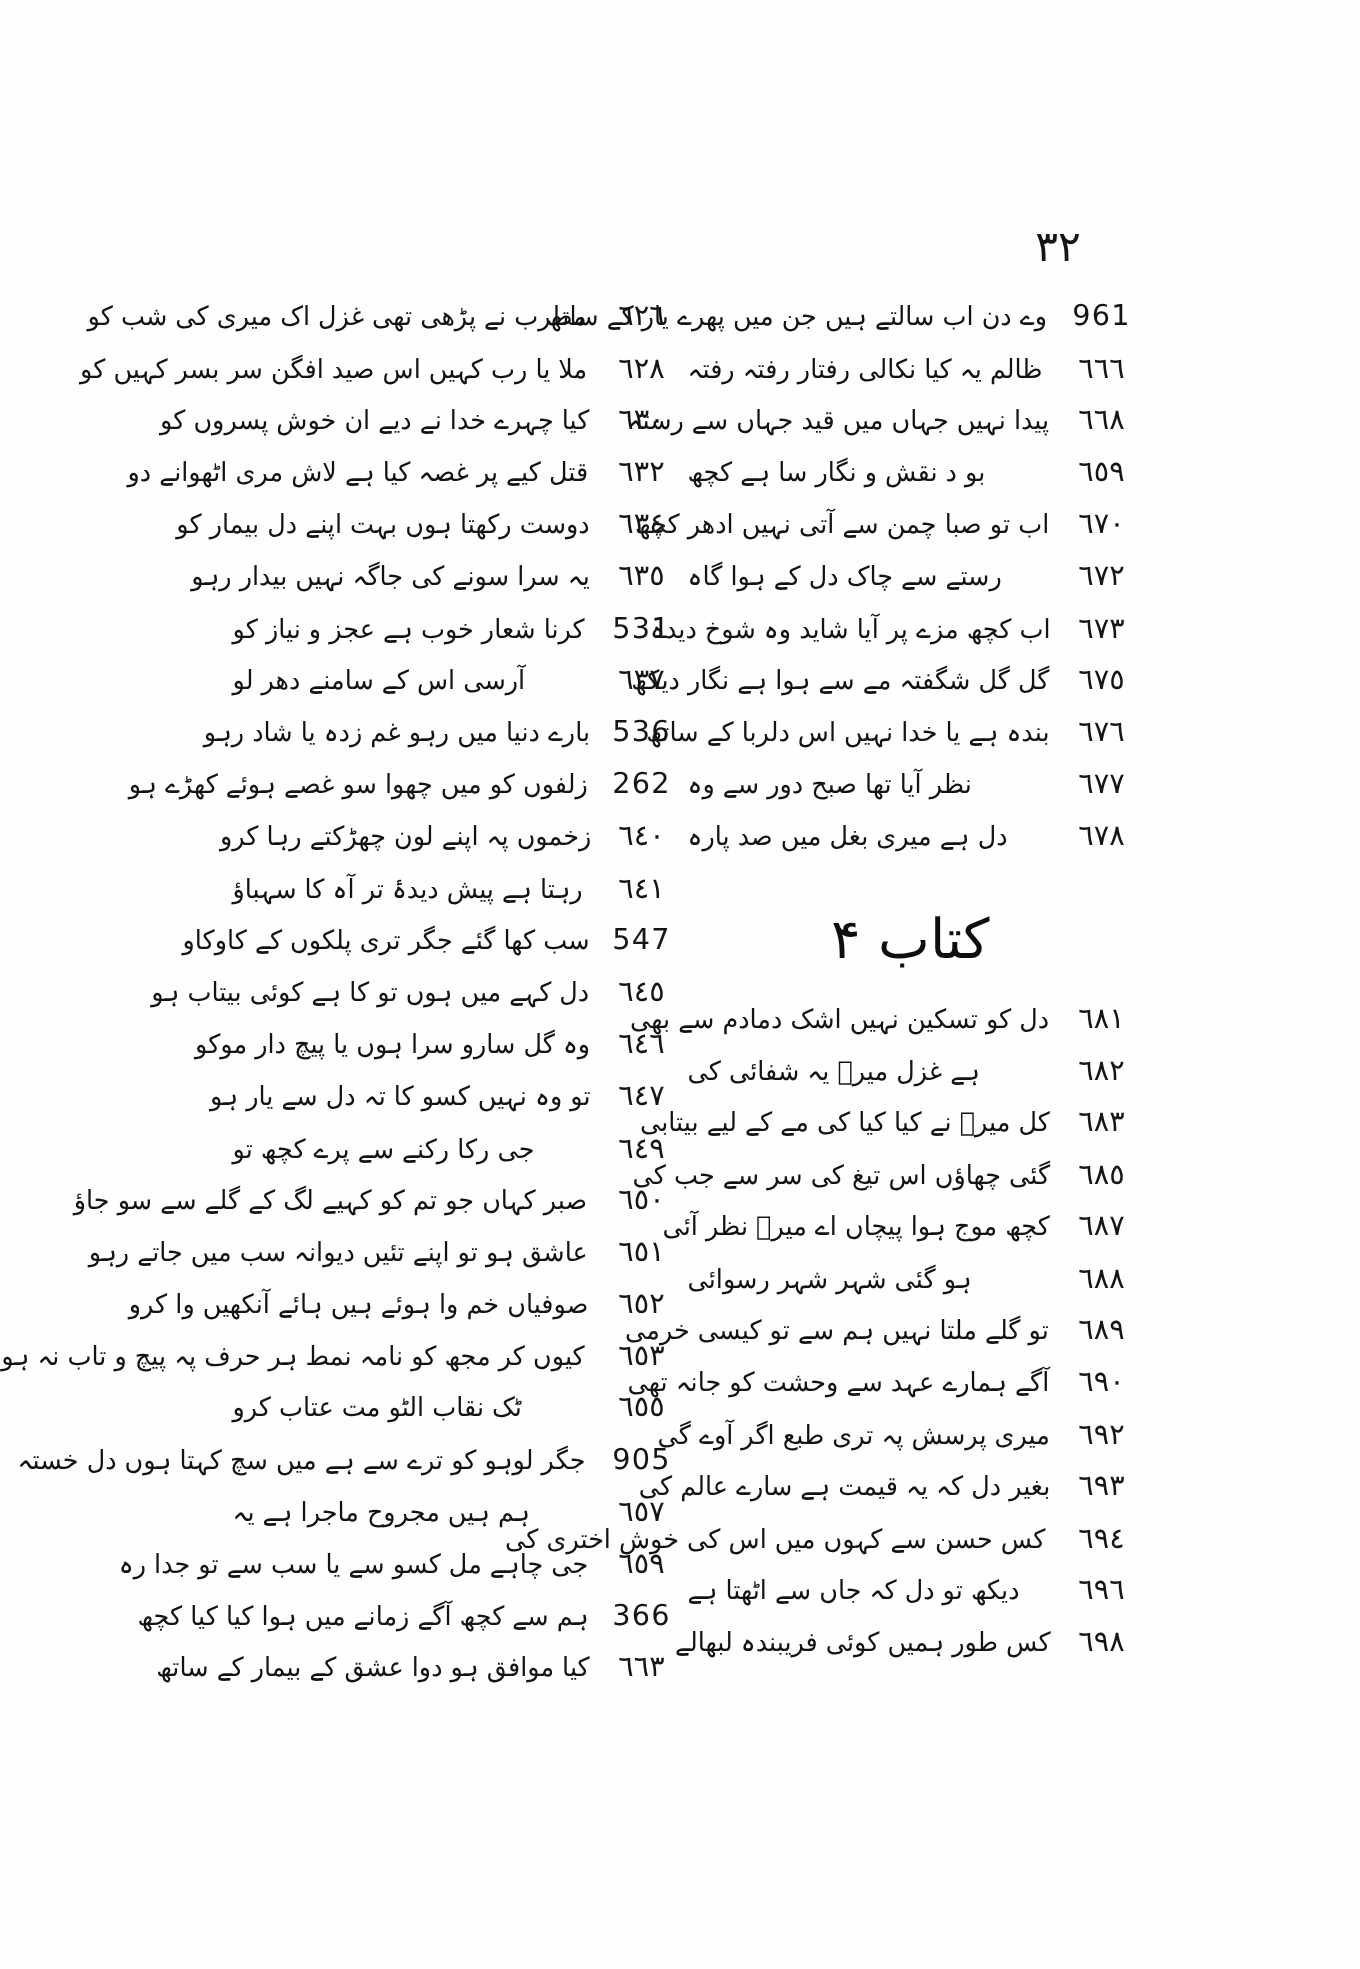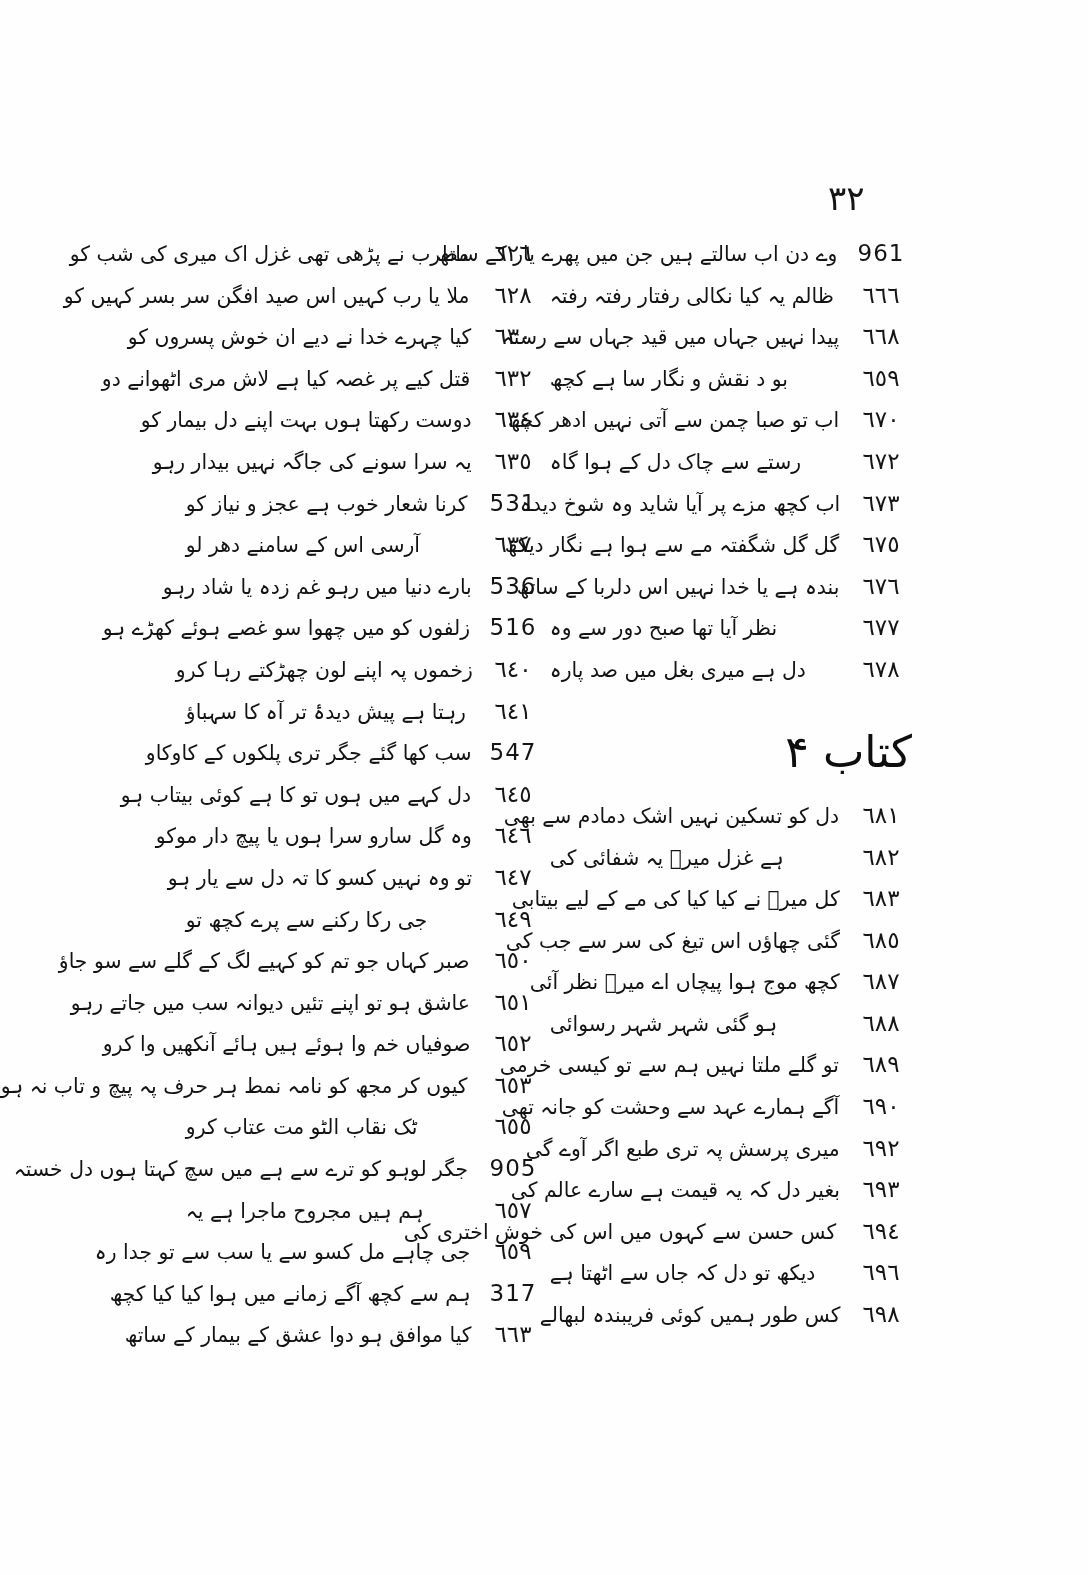--- a/index.html
+++ b/index.html
@@ -80,20 +80,21 @@
     direction: ltr;
     unicode-bidi: isolate;
     font-size: 23px;
     letter-spacing: 1px;
     color: #151515;
     font-family: "DejaVu Sans", sans-serif;
   }
 
   
   .section-heading {
+    text-align: center;
     font-size: 44px;
     line-height: 1.1;
     color: #0e0e0e;
     padding: 30px 0 26px 0;
     font-family: "DejaVu Sans", "Liberation Sans", sans-serif;
     direction: rtl;
   }
 </style>
 </head>
 <body>
@@ -240,21 +241,21 @@
           </div>
           <div class="entry">
             <span class="entry-page">٦٣٧</span>
             <span class="entry-title">آرسی اس کے سامنے دھر لو</span>
           </div>
           <div class="entry">
             <span class="entry-page">536</span>
             <span class="entry-title">بارے دنیا میں رہو غم زدہ یا شاد رہو</span>
           </div>
           <div class="entry">
-            <span class="entry-page">516</span>
+            <span class="entry-page">262</span>
             <span class="entry-title">زلفوں کو میں چھوا سو غصے ہوئے کھڑے ہو</span>
           </div>
           <div class="entry">
             <span class="entry-page">٦٤٠</span>
             <span class="entry-title">زخموں پہ اپنے لون چھڑکتے رہا کرو</span>
           </div>
           <div class="entry">
             <span class="entry-page">٦٤١</span>
             <span class="entry-title">رہتا ہے پیش دیدۂ تر آہ کا سہباؤ</span>
           </div>
@@ -304,21 +305,21 @@
           </div>
           <div class="entry">
             <span class="entry-page">٦٥٧</span>
             <span class="entry-title">ہم ہیں مجروح ماجرا ہے یہ</span>
           </div>
           <div class="entry">
             <span class="entry-page">٦٥٩</span>
             <span class="entry-title">جی چاہے مل کسو سے یا سب سے تو جدا رہ</span>
           </div>
           <div class="entry">
-            <span class="entry-page">317</span>
+            <span class="entry-page">366</span>
             <span class="entry-title">ہم سے کچھ آگے زمانے میں ہوا کیا کیا کچھ</span>
           </div>
           <div class="entry">
             <span class="entry-page">٦٦٣</span>
             <span class="entry-title">کیا موافق ہو دوا عشق کے بیمار کے ساتھ</span>
           </div>
         </div>
     </div>
 
   </div>

